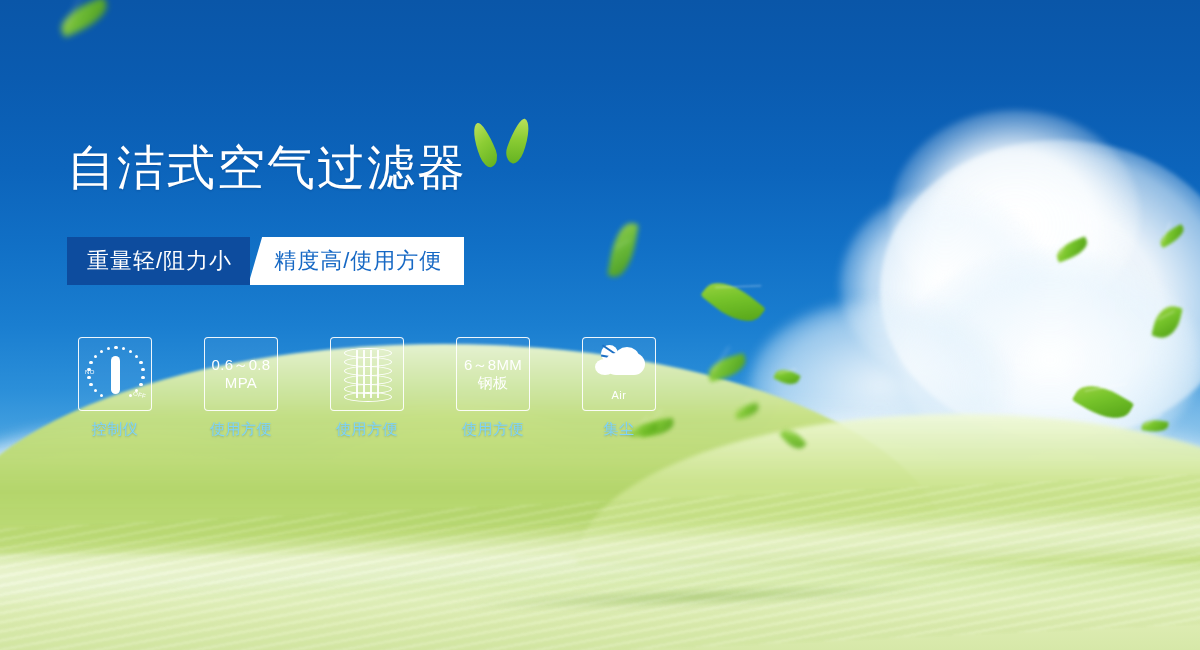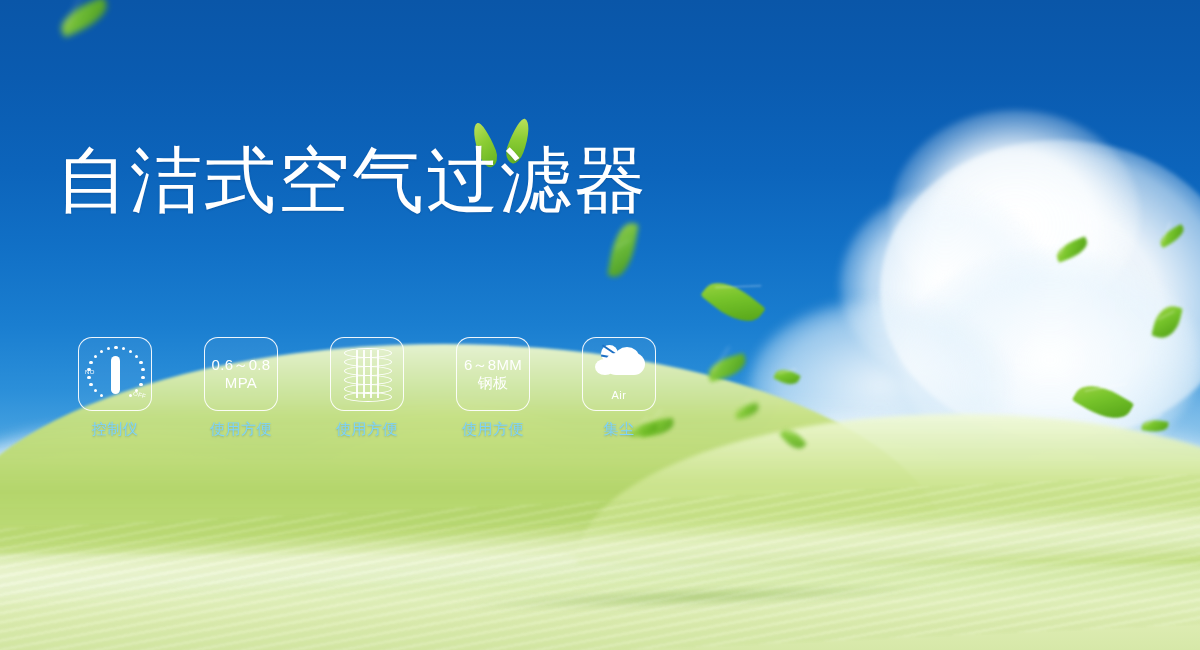--- a/index.html
+++ b/index.html
@@ -123,22 +123,22 @@
   .leaf{position:absolute;border-radius:68% 8% 68% 8%;
     background:linear-gradient(135deg,#a9d94a 0%,#77c42b 42%,#5ead1d 75%,#4f9c18 100%);
   }
   .leaf::after{
     content:"";position:absolute;left:12%;top:48%;width:76%;height:1.2px;
     background:rgba(255,255,255,.45);transform:rotate(-40deg);transform-origin:left center;
   }
 
   
   .title{
-    position:absolute;left:56px;top:142px;
-    font-size:72px;letter-spacing:2px;color:#ffffff;
+    position:absolute;left:67px;top:142px;
+    font-size:48px;letter-spacing:2px;color:#ffffff;
     font-weight:300;line-height:1.08;white-space:nowrap;
     text-shadow:0 1px 2px rgba(0,40,90,.25);
   }
   
   .sprout{position:absolute;left:470px;top:112px;width:70px;height:60px;}
   .sprout .lf{position:absolute;width:17px;height:46px;
     background:linear-gradient(160deg,#bfe25e 0%,#8ccd34 45%,#62b120 100%);
   }
   .sprout .lf1{left:6px;top:10px;border-radius:60% 40% 60% 40%/70% 70% 30% 30%;transform:rotate(-22deg);}
   .sprout .lf2{left:40px;top:6px;border-radius:40% 60% 40% 60%/70% 70% 30% 30%;transform:rotate(20deg);}
@@ -156,21 +156,21 @@
     font-size:22px;letter-spacing:1px;position:relative;
     clip-path:polygon(14px 0, 100% 0, 100% 100%, 0 100%);
     margin-left:-2px;
   }
 
   
   .features{position:absolute;left:78px;top:337px;display:flex;gap:52px;}
   .feat{width:74px;display:flex;flex-direction:column;align-items:center;}
   .feat-box{
     width:72px;height:72px;border:1.5px solid rgba(255,255,255,.92);
-    border-radius:14px;position:relative;
+    border-radius:4px;position:relative;
     display:flex;flex-direction:column;align-items:center;justify-content:center;
     background:rgba(255,255,255,.05);
   }
   .feat-text{color:#ffffff;font-size:15px;line-height:1.22;text-align:center;letter-spacing:.3px;}
   .feat-cap{margin-top:9px;color:#7dd3fc;font-size:15px;white-space:nowrap;letter-spacing:.5px;text-shadow:0 1px 2px rgba(0,50,100,.25);}
 
   
   .dial{position:relative;width:58px;height:58px;}
   .dial .dot{position:absolute;width:3.4px;height:3.4px;border-radius:50%;background:#fff;}
   .dial .bar{position:absolute;left:50%;top:11px;width:9px;height:38px;margin-left:-4.5px;
@@ -234,20 +234,24 @@
   <div class="leaf" style="left:1075px;top:388px;width:56px;height:28px;transform:rotate(30deg);filter:blur(1px);"></div>
   <div class="leaf" style="left:1142px;top:420px;width:26px;height:12px;transform:rotate(8deg);filter:blur(1.8px);"></div>
   <div class="leaf" style="left:630px;top:424px;width:28px;height:12px;transform:rotate(-4deg);filter:blur(2px);opacity:.85;"></div>
 
   <div class="sprout">
     <div class="lf lf1"></div>
     <div class="lf lf2"></div>
   </div>
   <div class="title">自洁式空气过滤器</div>
 
+  <div class="subbar">
+    <div class="sub-left">重量轻/阻力小</div>
+    <div class="sub-right">精度高/使用方便</div>
+  </div>
 
   <div class="features">
 
     <div class="feat">
       <div class="feat-box">
         <div class="dial">
           <div class="bar"></div>
           <div class="dot" style="left:28.3px;top:1px;"></div>
           <div class="dot" style="left:36.0px;top:2.0px;"></div>
           <div class="dot" style="left:43.1px;top:5.0px;"></div>

